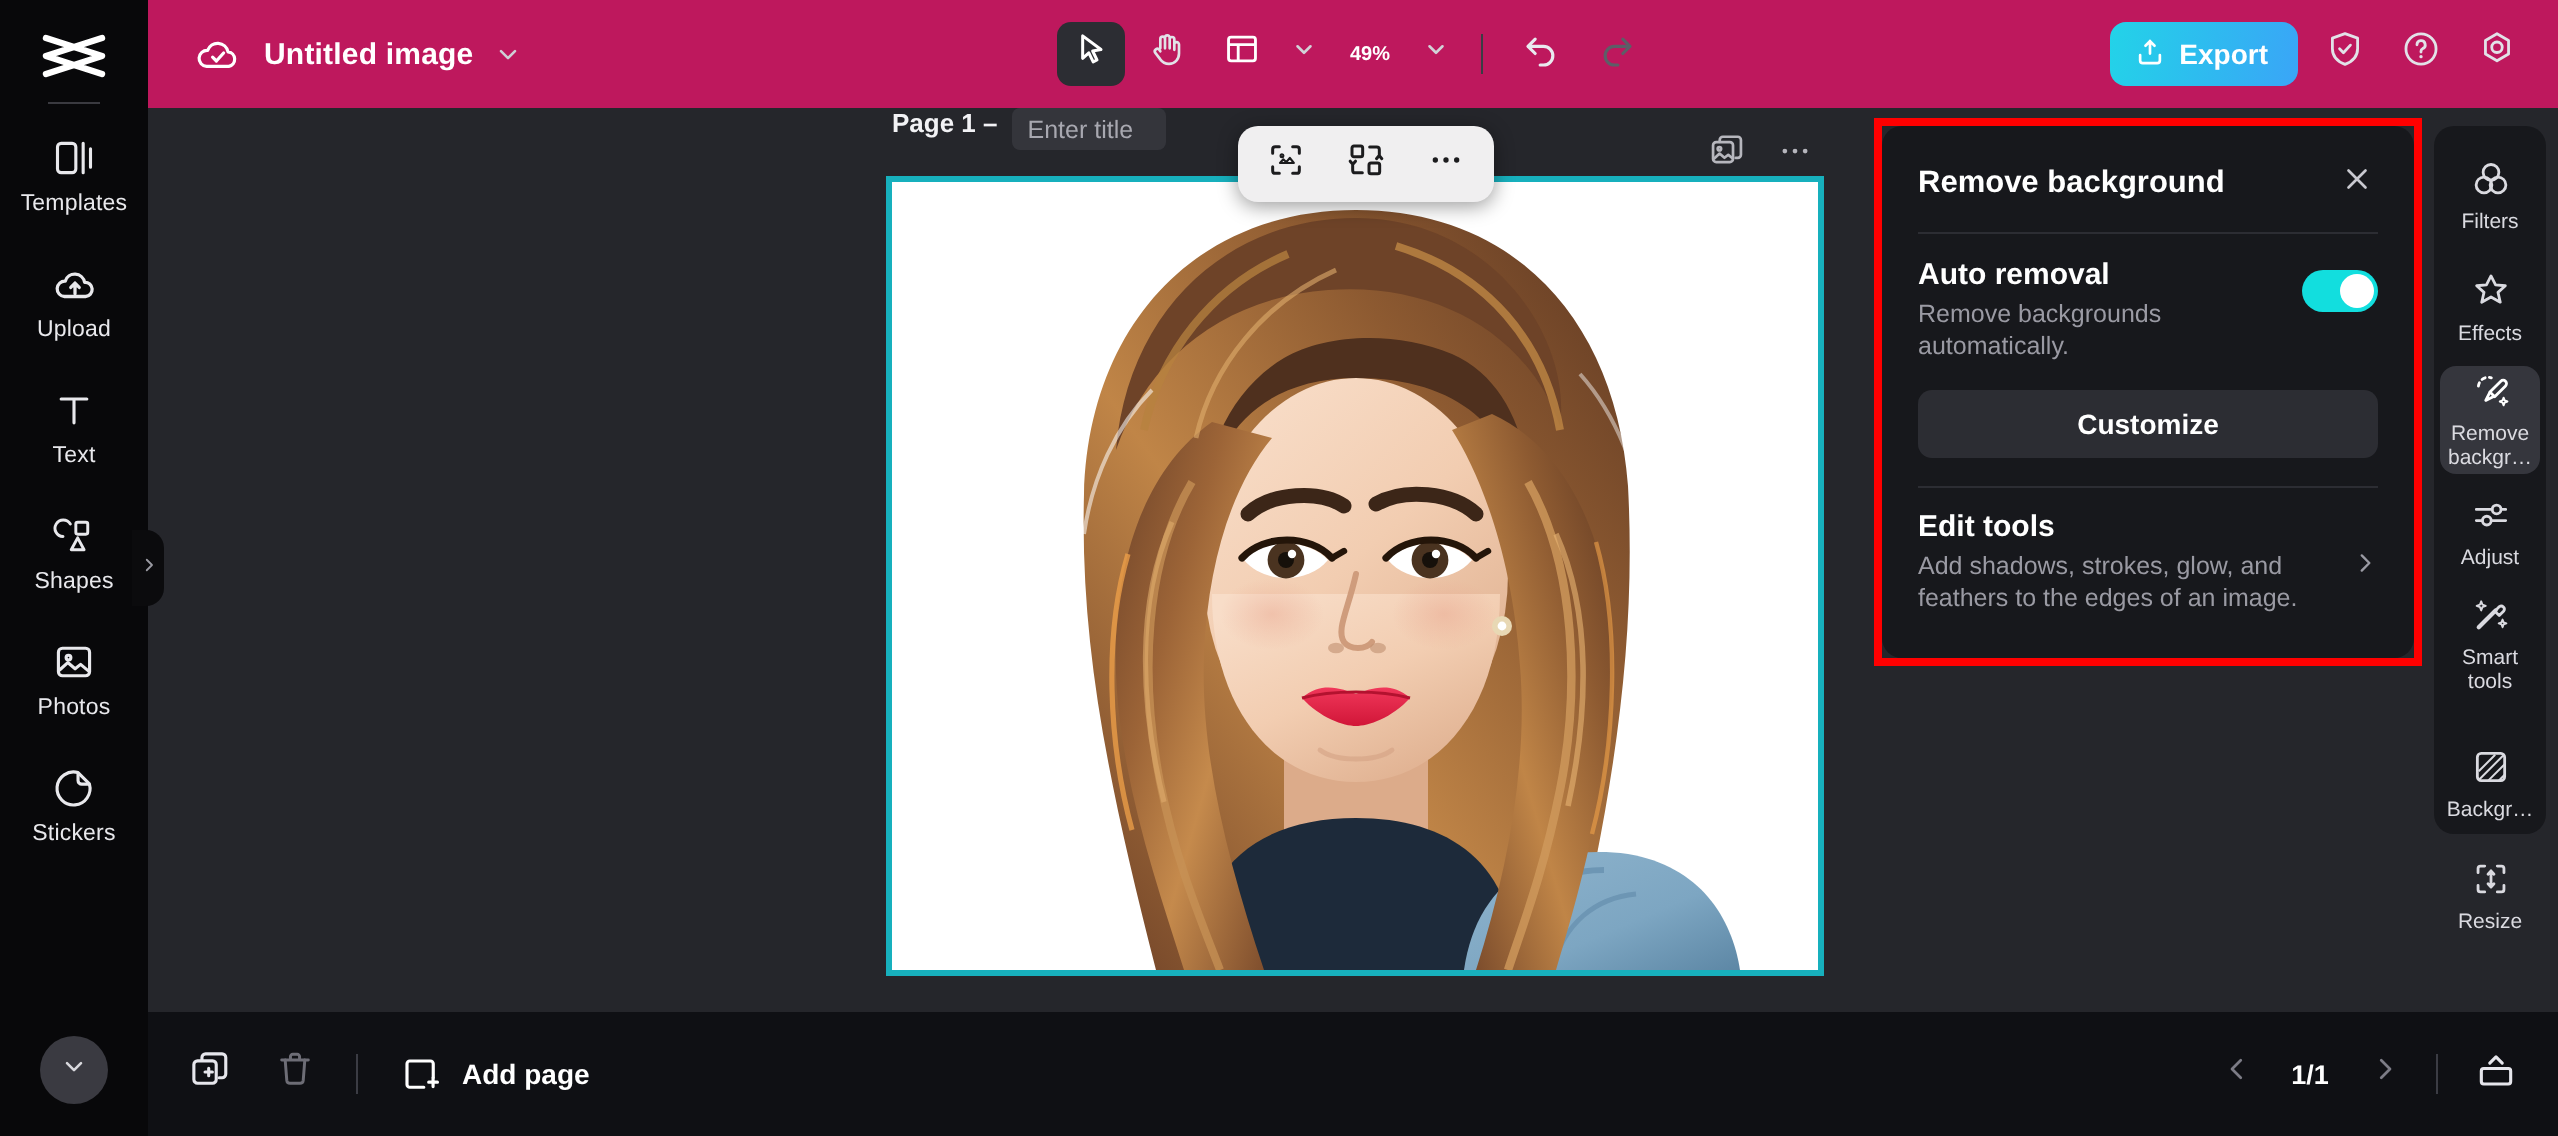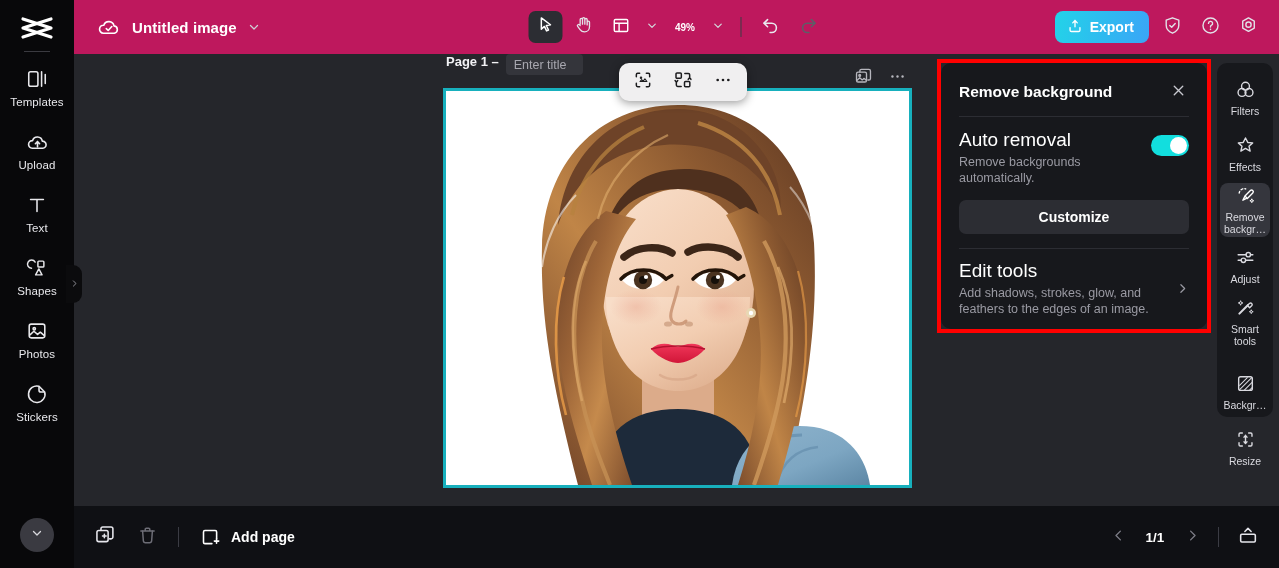--- a/index.html
+++ b/index.html
@@ -135,21 +135,21 @@
     width: 266px; height: 266px;
     background: #17181c;
     border-radius: 10px;
     z-index: 28;
     padding: 14px 18px 0 18px;
   }
   .rp-head { display:flex; align-items:center; justify-content:space-between; height: 30px; }
   .rp-title { font-size: 15.5px; font-weight: 700; color:#fff; }
   .rp-close { width:22px;height:22px; display:flex;align-items:center;justify-content:center;cursor:pointer; color:#c9c9d0; }
   .rp-hr { height:1px; background:#2c2d33; margin: 9px 0 12px 0; }
-  .rp-sec-title { font-size: 19px; font-weight: 400; color:#fff; margin-bottom: 4px; }
+  .rp-sec-title { font-size: 15px; font-weight: 700; color:#fff; margin-bottom: 4px; }
   .rp-sec-desc { font-size: 12.5px; color:#9a9aa3; line-height: 1.25; max-width: 175px; }
   .rp-row { display:flex; align-items:flex-start; justify-content:space-between; }
   .toggle {
     width: 38px; height: 21px; border-radius: 11px;
     background:#12dede; position:relative; cursor:pointer; margin-top: 6px;
     flex-shrink:0;
   }
   .toggle .knob { position:absolute; top:2px; right:2px; width:17px;height:17px;border-radius:50%;background:#fff; }
   .customize-btn {
     margin-top: 14px; width: 100%; height: 34px; border-radius: 7px;

